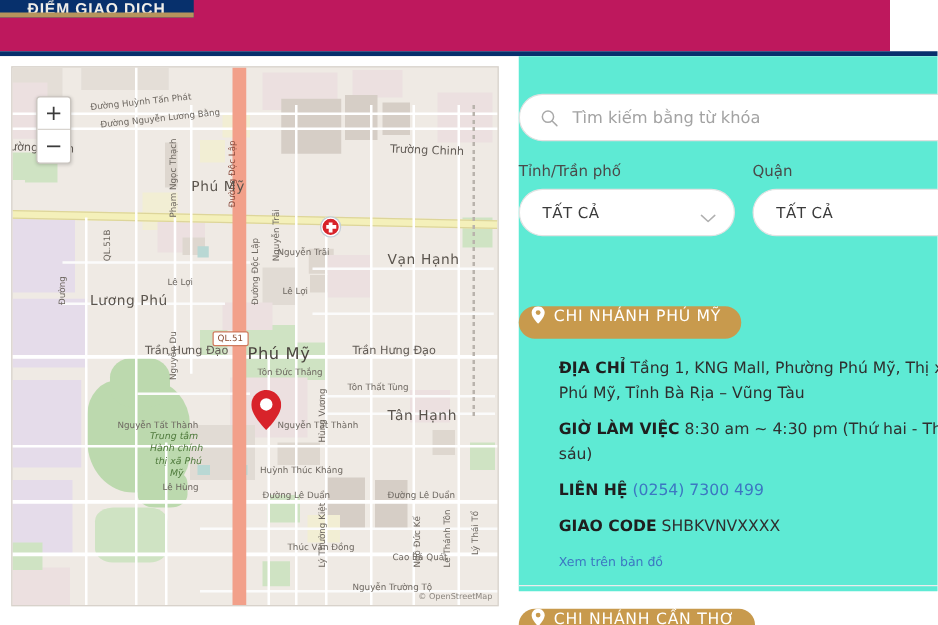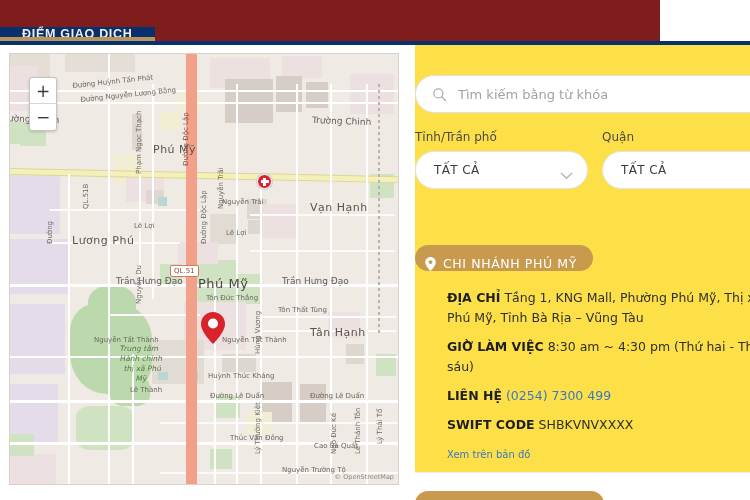--- a/index.html
+++ b/index.html
@@ -6,23 +6,23 @@
   html, body {
     width: 750px; height: 500px;
     overflow: hidden;
     background: #ffffff;
     font-family: "Liberation Sans", sans-serif;
   }
 
   
   .tabbar {
     position: absolute; left: 0; top: 0;
-    width: 660px; height: 41px;
-    background: #7f1d1d;
-    display: flex; align-items: flex-end;
+    width: 712px; height: 41px;
+    background: #be185d;
+    display: flex; align-items: flex-start;
   }
   .tab {
     display: flex; align-items: center; justify-content: center;
     padding: 0 22px;
     font-size: 12.5px; font-weight: 700;
     letter-spacing: 0.7px;
     color: #ffffff;
     position: relative;
     cursor: pointer;
     white-space: nowrap;
@@ -151,21 +151,21 @@
     font-size: 6.5px;
     color: #8d8780;
     z-index: 25;
     font-family: "DejaVu Sans", sans-serif;
   }
 
   
   .panel {
     position: absolute; left: 415px; top: 0;
     width: 335px; height: 428px;
-    background: #fde047;
+    background: #5eead4;
   }
   .search-box {
     position: absolute; left: 0; top: 30px;
     width: 360px; height: 38px;
     border: 1px solid #e0e0e0;
     border-radius: 19px;
     display: flex; align-items: center;
     padding: 0 16px;
     background: #fff;
   }
@@ -206,21 +206,21 @@
   .chev { width: 13px; height: 8px; flex: 0 0 auto; }
 
   
   .branches {
     position: absolute; left: 0; top: 200px;
     width: 360px;
   }
   .branch { position: relative; padding-bottom: 10px; }
   .branch + .branch { border-top: 1px solid #ececec; padding-top: 18px; }
   .branch-badge {
-    display: inline-flex; align-items: flex-end;
+    display: inline-flex; align-items: flex-start;
     background: #c89a4d;
     color: #ffffff;
     border-radius: 15px;
     height: 26px;
     padding: 0 16px 0 10px;
     font-size: 12.5px;
     letter-spacing: 0.6px;
     font-family: "DejaVu Sans", sans-serif;
   }
   .pin-mini { width: 11px; height: 14px; margin-right: 7px; flex: 0 0 auto; }
@@ -367,21 +367,21 @@
       <div class="maplabel rot90" style="left:125px;top:250px;">Nguyễn Du</div>
       <div class="maplabel rot90" style="left:244px;top:300px;">Hùng Vương</div>
       <div class="maplabel big" style="left:188px;top:222px;color:#4a443e;font-size:13px;">Phú Mỹ</div>
       <div class="maplabel" style="left:268px;top:252px;">Tôn Thất Tùng</div>
       <div class="maplabel" style="left:84px;top:282px;">Nguyễn Tất Thành</div>
       <div class="maplabel" style="left:212px;top:282px;">Nguyễn Tất Thành</div>
       <div class="maplabel park" style="left:110px;top:290px;">Trung tâm</div>
       <div class="maplabel park" style="left:110px;top:300px;">Hành chính</div>
       <div class="maplabel park" style="left:114px;top:310px;">thị xã Phú</div>
       <div class="maplabel park" style="left:126px;top:320px;">Mỹ</div>
-      <div class="maplabel" style="left:120px;top:332px;">Lê Thành</div>
+      <div class="maplabel" style="left:120px;top:332px;">Lê Hùng</div>
       <div class="maplabel big" style="left:300px;top:272px;">Tân Hạnh</div>
       <div class="maplabel" style="left:198px;top:318px;">Huỳnh Thúc Kháng</div>
       <div class="maplabel" style="left:200px;top:338px;">Đường Lê Duẩn</div>
       <div class="maplabel" style="left:300px;top:338px;">Đường Lê Duẩn</div>
       <div class="maplabel" style="left:220px;top:380px;">Thúc Văn Đồng</div>
       <div class="maplabel rot90" style="left:244px;top:400px;">Lý Thường Kiệt</div>
       <div class="maplabel" style="left:304px;top:388px;">Cao Bá Quát</div>
       <div class="maplabel" style="left:272px;top:412px;">Nguyễn Trường Tộ</div>
       <div class="maplabel rot90" style="left:320px;top:400px;">Ngô Đức Kế</div>
       <div class="maplabel rot90" style="left:344px;top:400px;">Lê Thánh Tôn</div>
@@ -454,21 +454,21 @@
           </div>
           <div class="info-row">
             <span class="info-key">GIỜ LÀM VIỆC</span>
             <span>8:30 am ~ 4:30 pm (Thứ hai - Thứ sáu)</span>
           </div>
           <div class="info-row">
             <span class="info-key">LIÊN HỆ</span>
             <a class="phone-link" href="#">(0254) 7300 499</a>
           </div>
           <div class="info-row">
-            <span class="info-key">SWIFT CODE</span>
+            <span class="info-key">GIAO CODE</span>
             <span>SHBKVNVXXXX</span>
           </div>
           <a class="map-link" href="#">Xem trên bản đồ</a>
         </div>
       </div>
 
       <div class="branch">
         <div class="branch-badge">
           <span class="pin-mini">
             <svg viewBox="0 0 12 16" width="11" height="14" aria-hidden="true">

